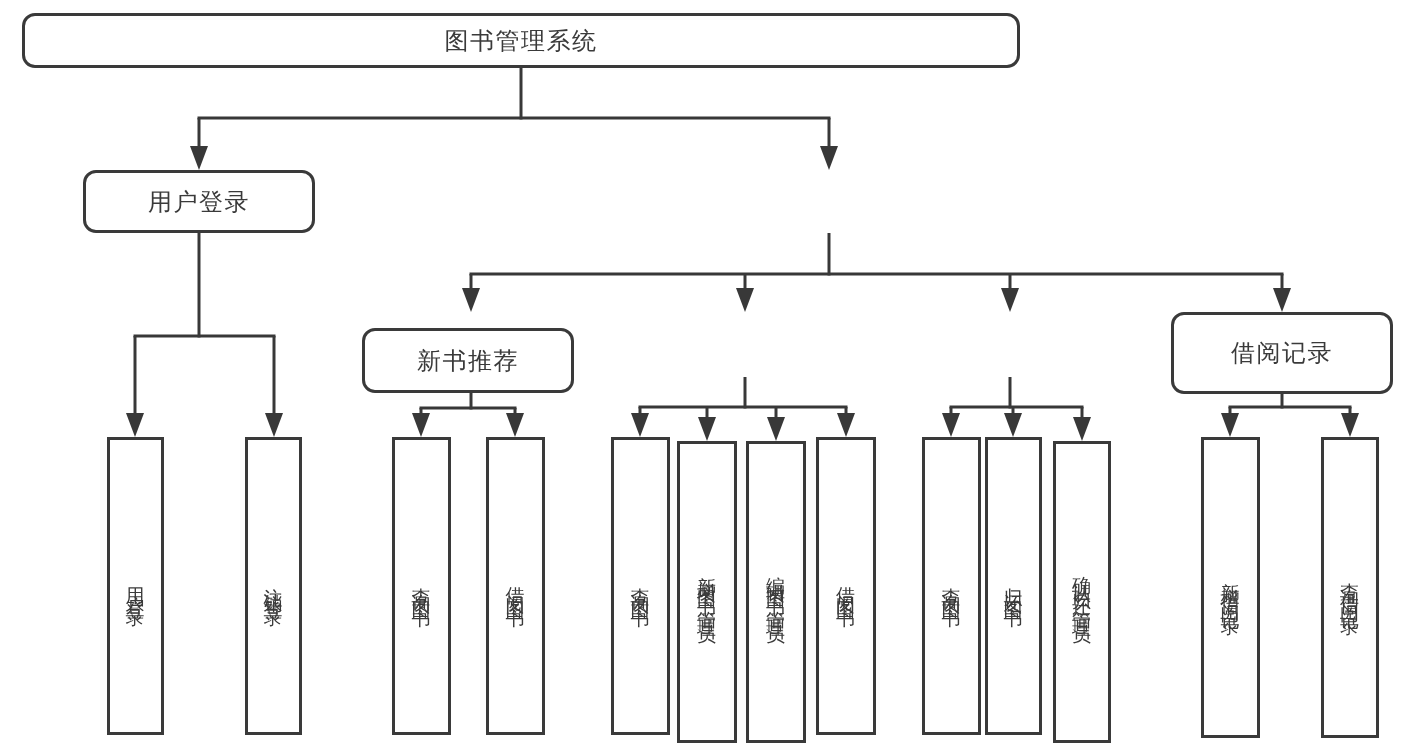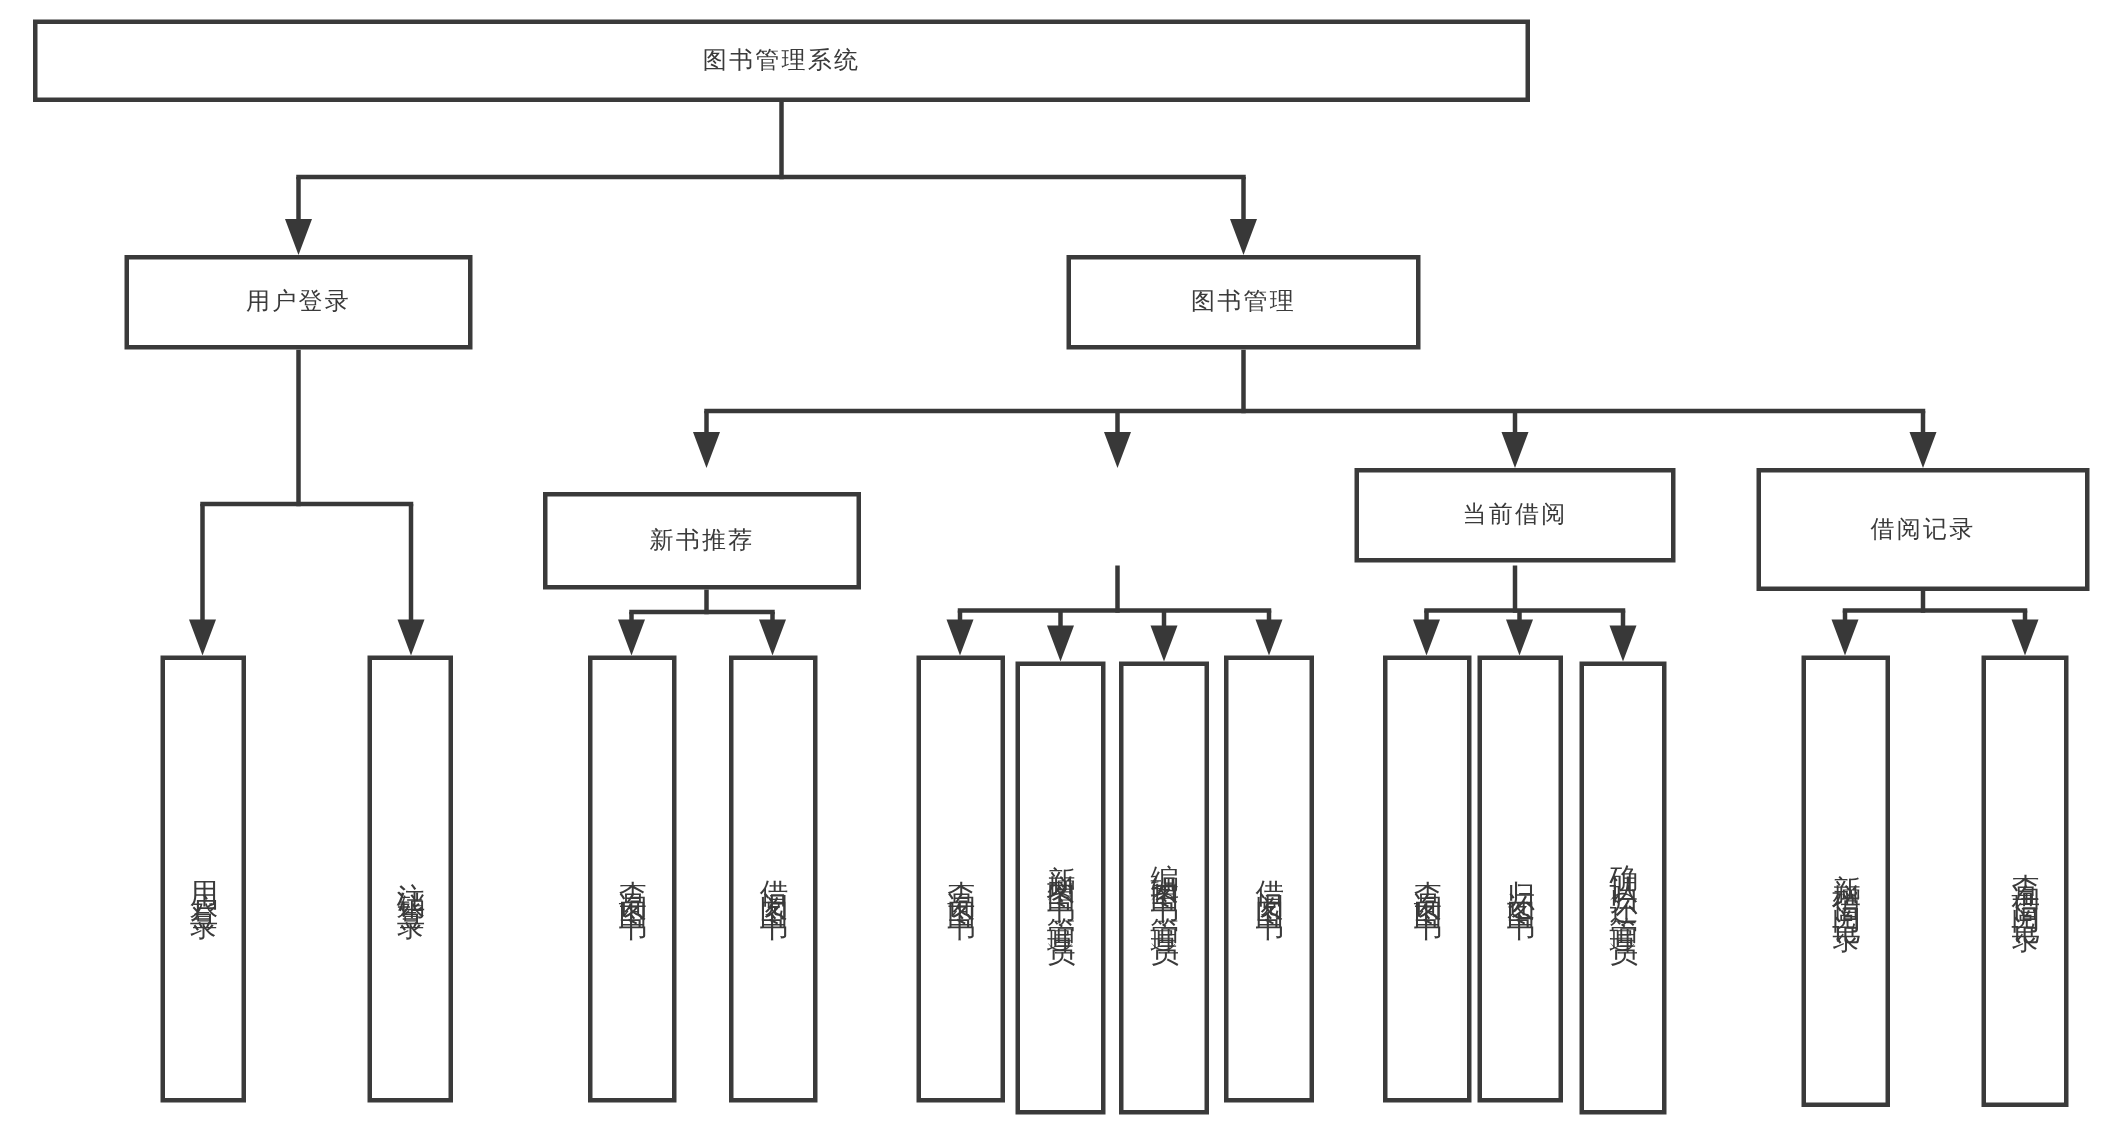--- a/index.html
+++ b/index.html
@@ -13,21 +13,21 @@
   .wires{position:absolute;left:0;top:0;z-index:0;}
   .node{
     position:absolute;
     box-sizing:border-box;
     border:3px solid #3a3a3a;
     background:#ffffff;
     display:flex;align-items:center;justify-content:center;
     color:#3a3a3a;
     z-index:1;
   }
-  .hnode{font-size:16px;letter-spacing:1.5px;}
+  .hnode{font-size:24px;letter-spacing:1.5px;border-radius:13px;}
   .vnode{font-size:19px;}
   .vnode .vtext{
     writing-mode:vertical-rl;
     text-orientation:mixed;
     letter-spacing:7px;
     line-height:1;
     white-space:nowrap;
   }
   .watermark{
     position:absolute;
@@ -111,29 +111,23 @@
     </g>
   </svg>
 
   <div class="node hnode" style="left:22px;top:13px;width:998px;height:55px;">
     <span>图书管理系统</span>
   </div>
 
   <div class="node hnode" style="left:83px;top:170px;width:232px;height:63px;">
     <span>用户登录</span>
   </div>
-  <div class="node hnode" style="left:711px;top:170px;width:236px;height:63px;">
-    <span>图书管理</span>
-  </div>
 
   <div class="node hnode" style="left:362px;top:328px;width:212px;height:65px;">
     <span>新书推荐</span>
-  </div>
-  <div class="node hnode" style="left:903px;top:312px;width:214px;height:63px;">
-    <span>当前借阅</span>
   </div>
   <div class="node hnode" style="left:1171px;top:312px;width:222px;height:82px;">
     <span>借阅记录</span>
   </div>
 
   <div class="node vnode" style="left:107px;top:437px;width:57px;height:298px;">
     <span class="vtext">用户登录</span>
   </div>
   <div class="node vnode" style="left:245px;top:437px;width:57px;height:298px;">
     <span class="vtext">注销登录</span>

